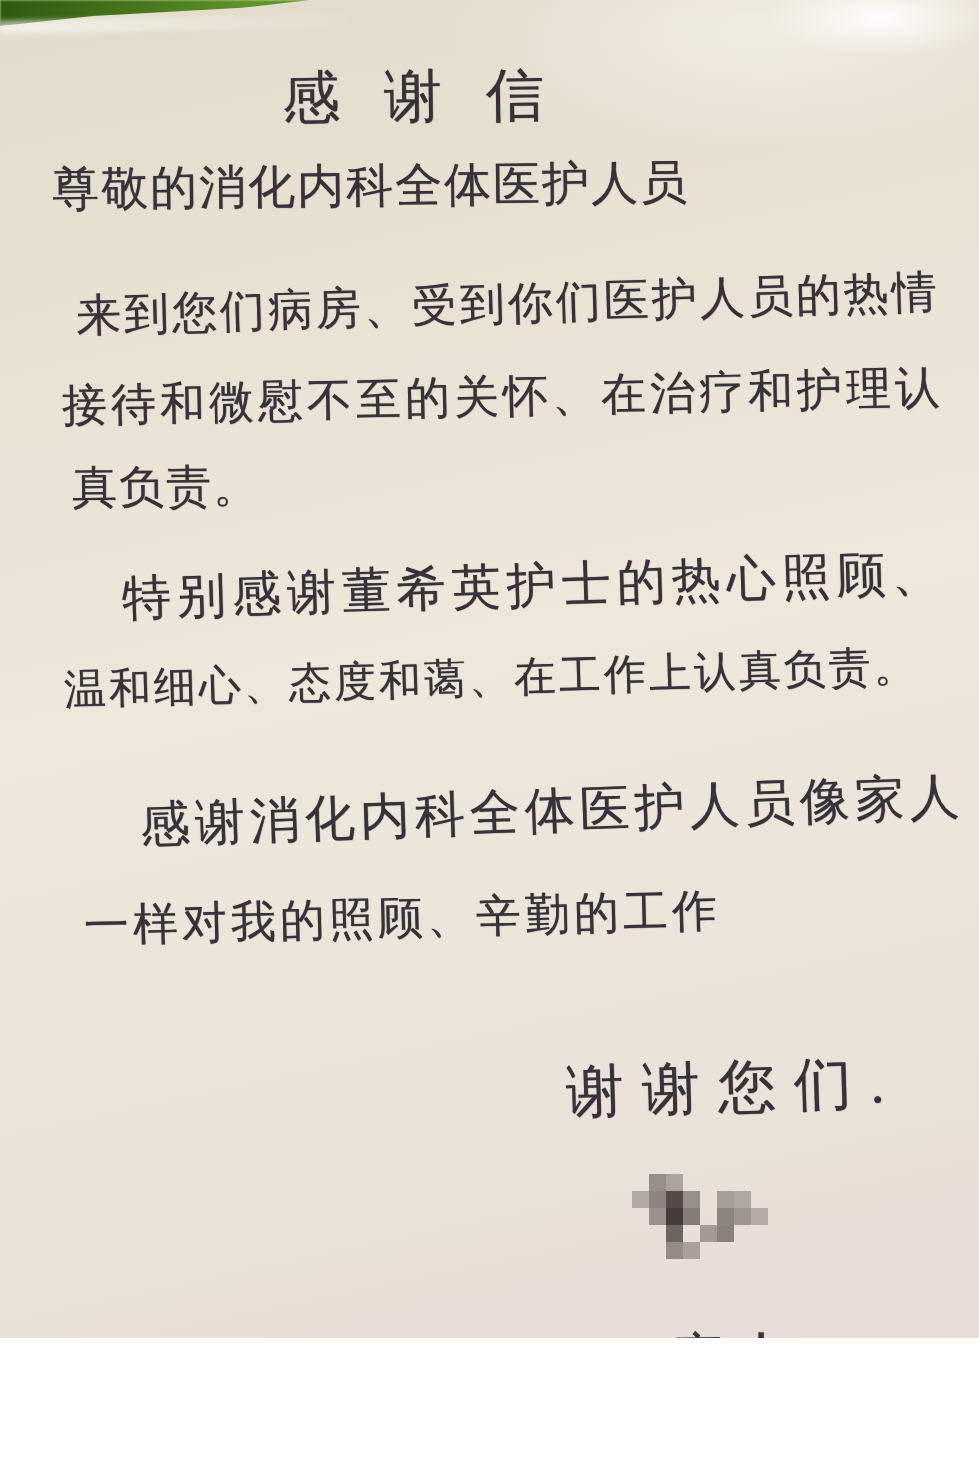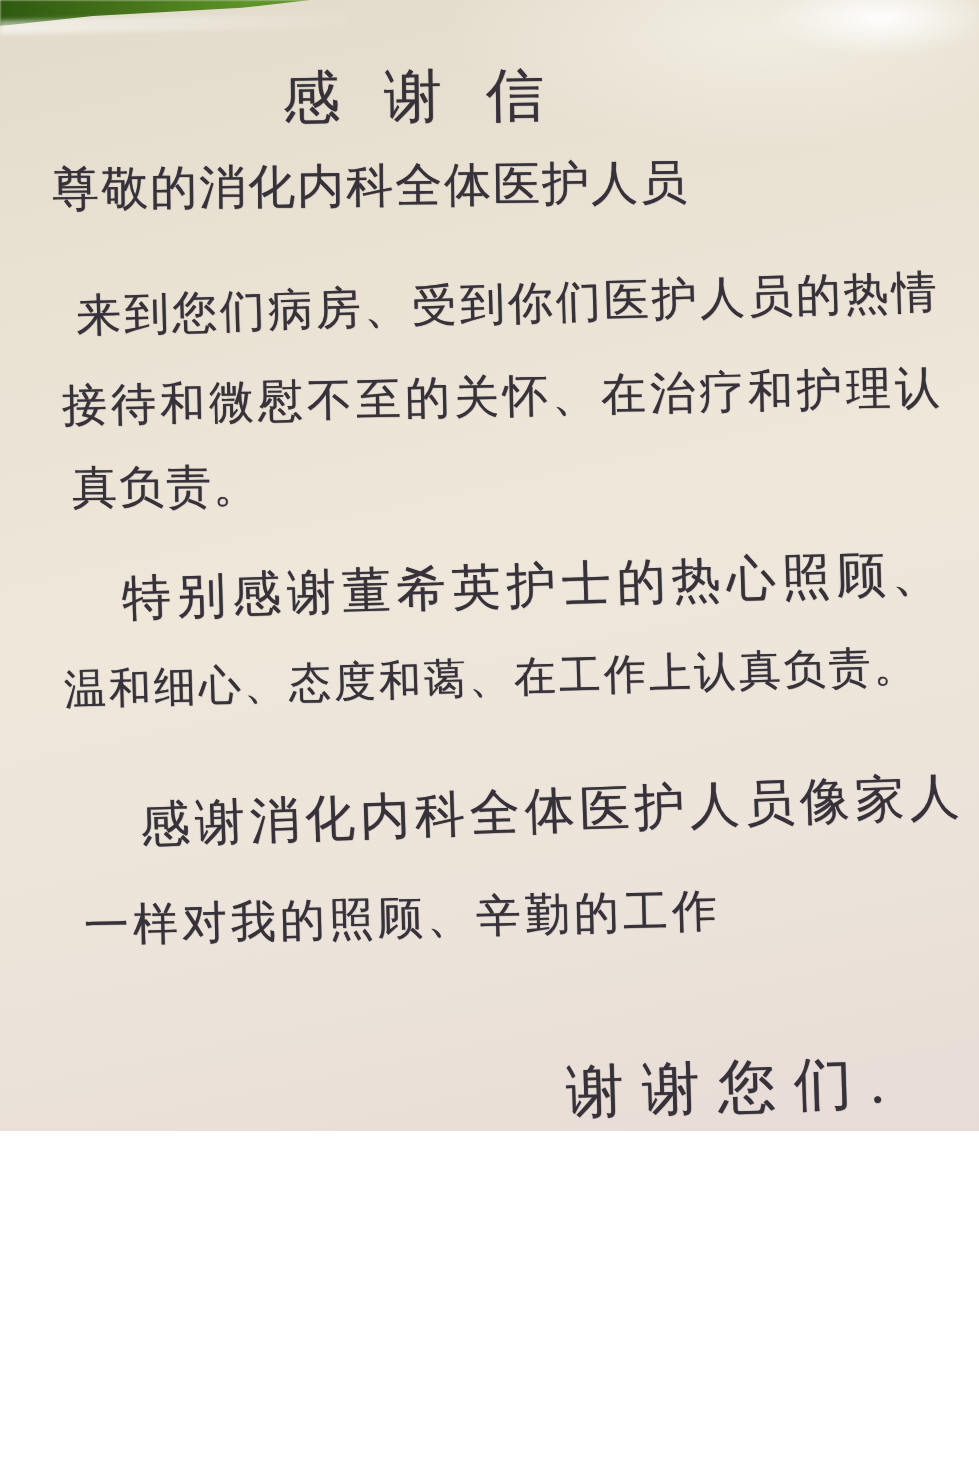--- a/index.html
+++ b/index.html
@@ -7,21 +7,21 @@
     padding: 0;
     width: 979px;
     height: 1471px;
     overflow: hidden;
     font-family: "Liberation Serif", "DejaVu Sans", sans-serif;
   }
 
   .paper {
     position: relative;
     width: 979px;
-    height: 1131px;
+    height: 1338px;
     background:
       radial-gradient(ellipse 160px 55px at 880px 18px, rgba(255,255,255,0.95), rgba(255,255,255,0) 70%),
       radial-gradient(ellipse 420px 160px at 760px 30px, rgba(250,247,240,0.55), rgba(250,247,240,0) 75%),
       linear-gradient(168deg, #e2dbcb 0%, #e9e2d3 22%, #eee7da 48%, #ece4da 74%, #e7dcd6 100%);
     overflow: hidden;
   }
 
   
   .table-corner {
     position: absolute;

